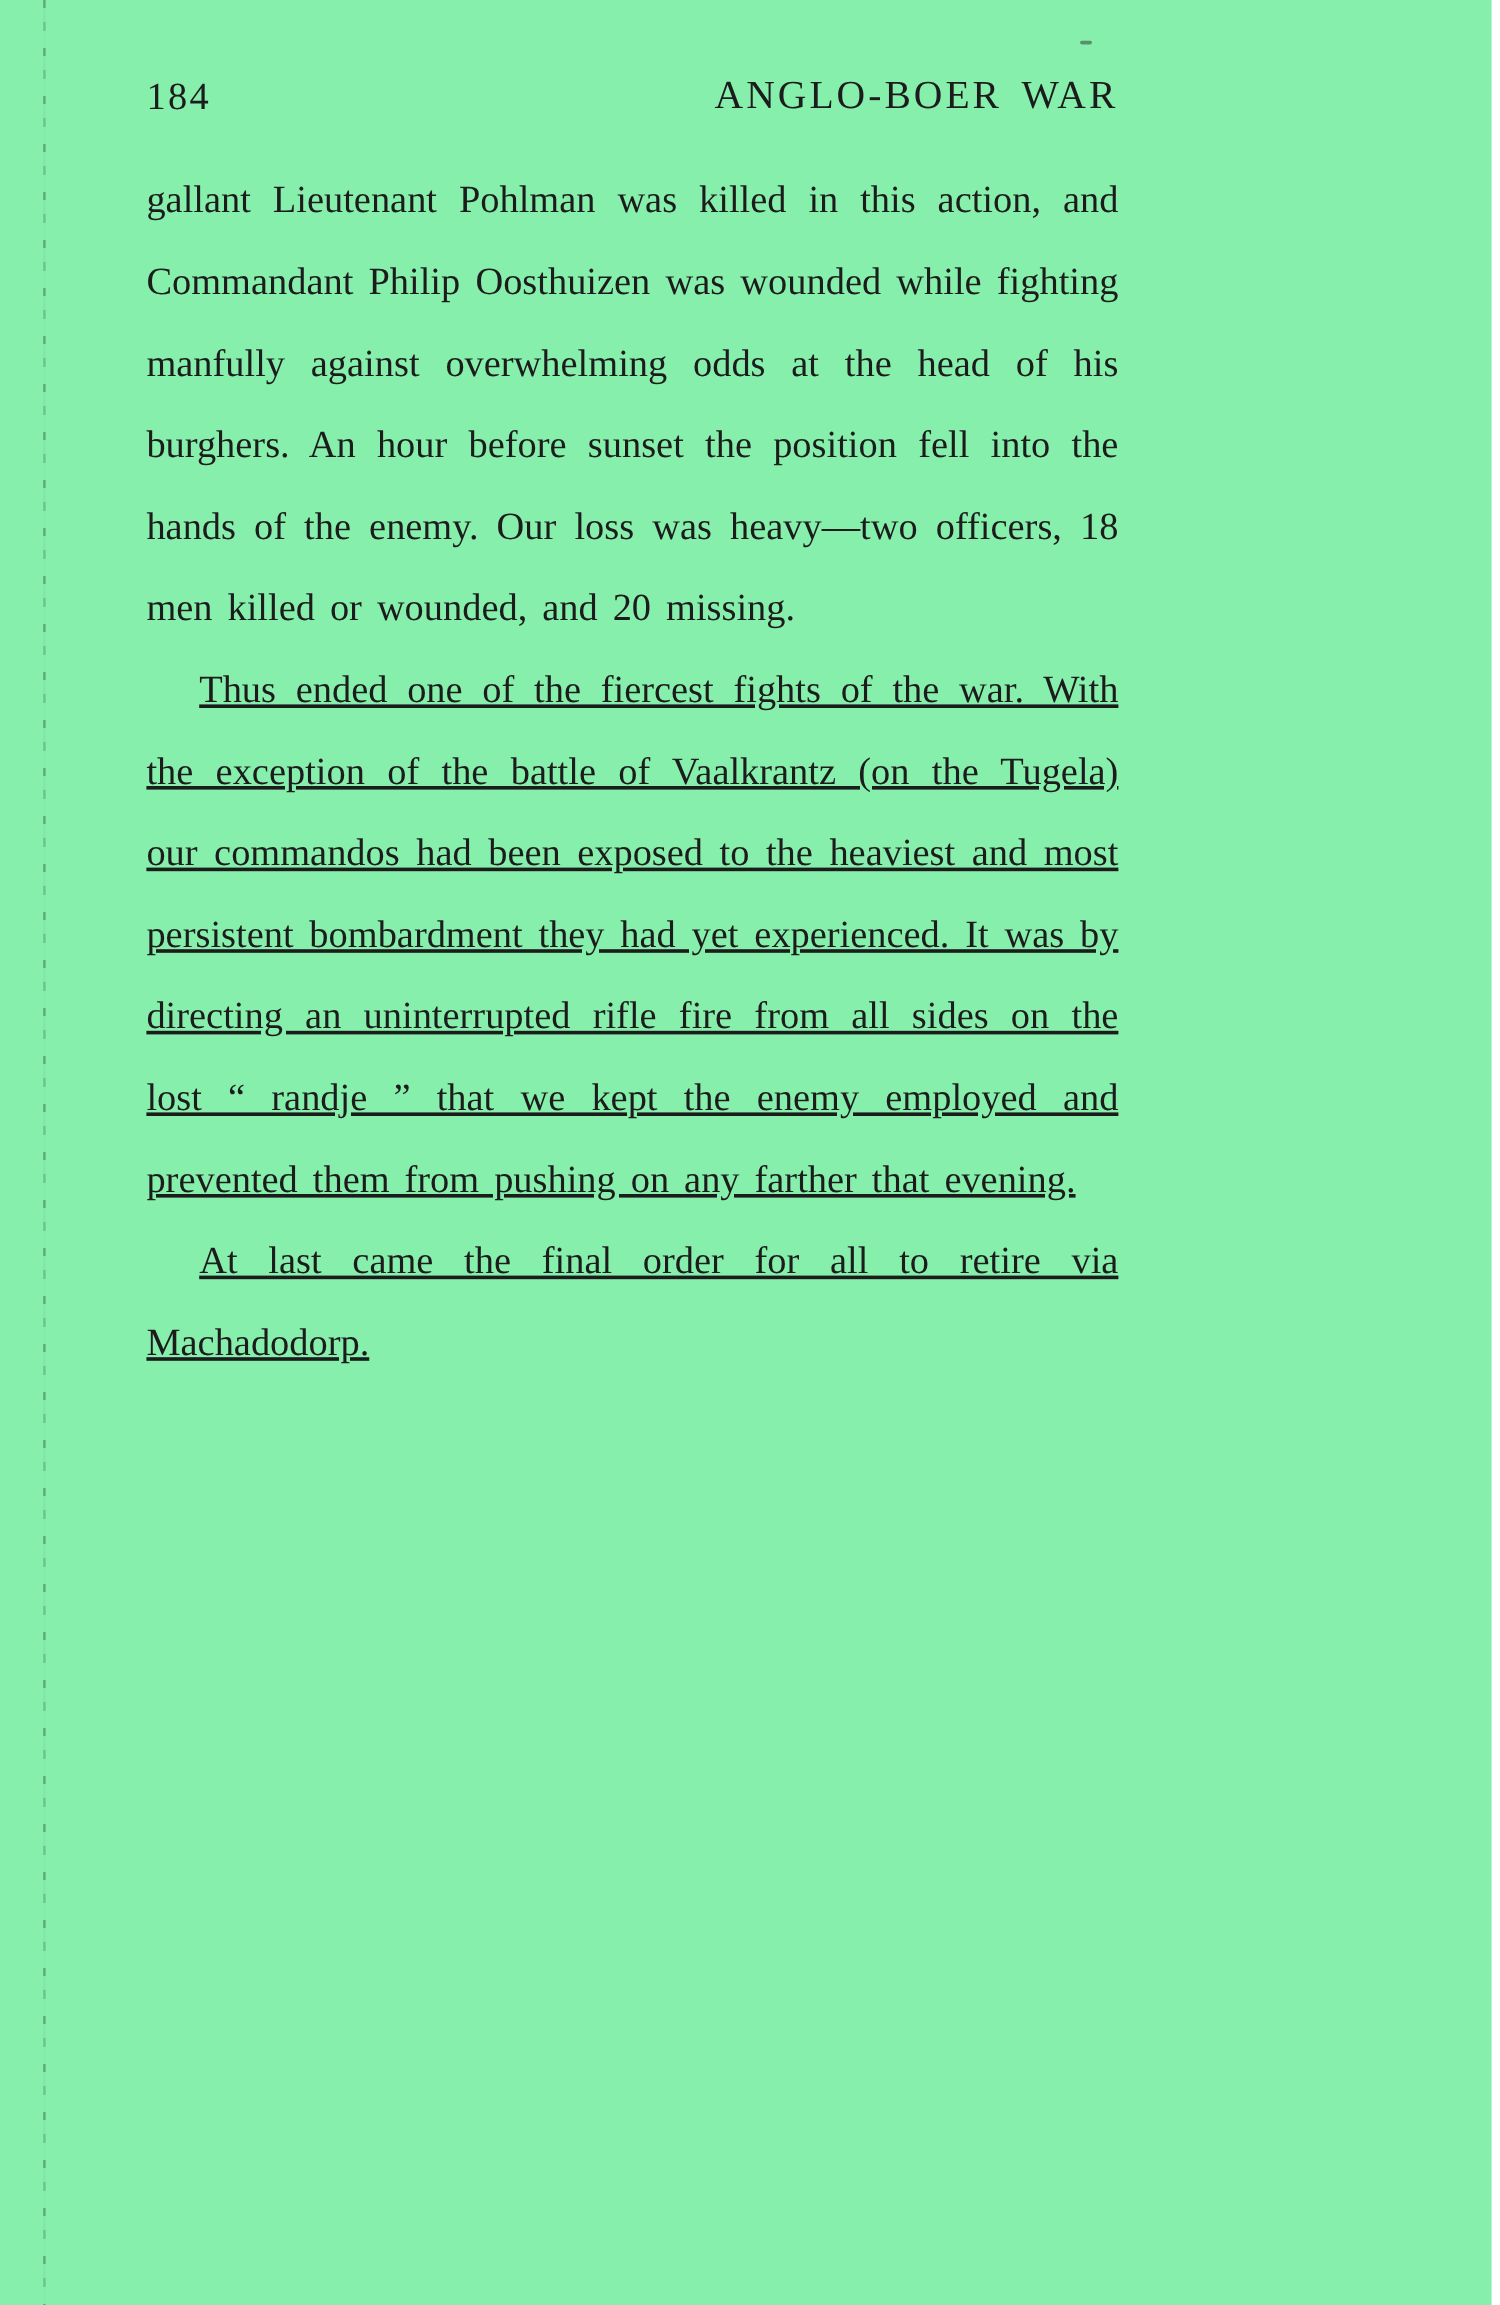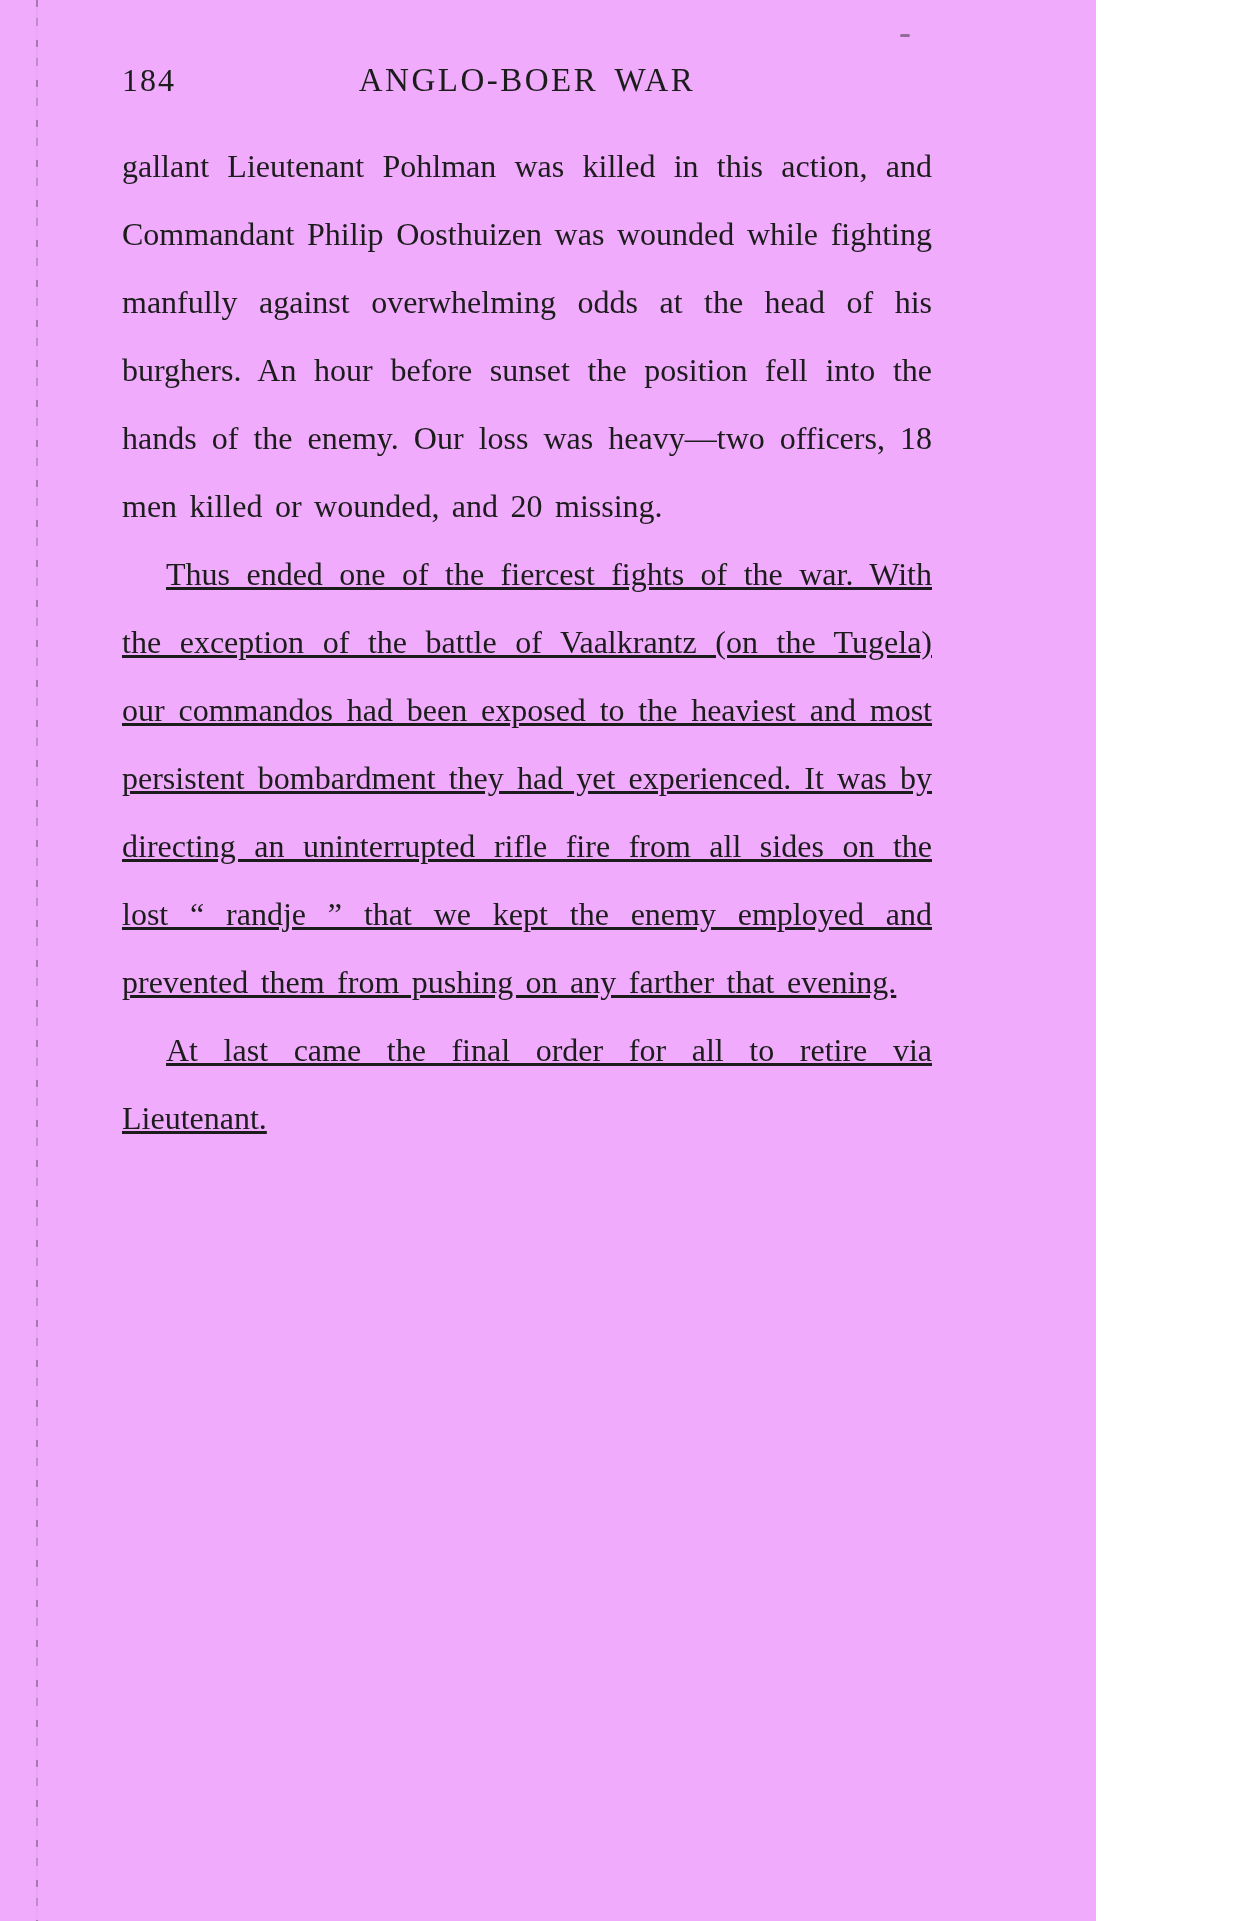--- a/index.html
+++ b/index.html
@@ -2,23 +2,23 @@
 <html><head>
 <meta charset="utf-8">
 <style>
   html, body {
     margin: 0;
     padding: 0;
     background: #ffffff;
   }
   .page {
     position: relative;
-    width: 1096px;
+    width: 1243px;
     height: 1921px;
-    background: #f0abfc;
+    background: #86efac;
     overflow: hidden;
     font-family: "Liberation Serif", "DejaVu Serif", serif;
     color: #1c1c1c;
   }
   
   .scan-edge {
     position: absolute;
     left: 36px;
     top: 0;
     bottom: 0;
@@ -54,21 +54,21 @@
   }
   .page-number {
     position: absolute;
     left: 0;
     top: 0;
     font-size: 32px;
     letter-spacing: 2px;
   }
   .running-title {
     display: block;
-    text-align: center;
+    text-align: right;
     font-size: 33px;
     letter-spacing: 2.5px;
     word-spacing: 6px;
   }
   .body-para {
     margin: 0;
     font-size: 32px;
     line-height: 68px;
     text-align: justify;
     word-spacing: 0.14em;
@@ -84,15 +84,15 @@
 <div class="page">
   <div class="scan-edge"></div>
   <div class="speck"></div>
   <div class="content">
     <div class="header">
       <span class="page-number">184</span>
       <span class="running-title">ANGLO-BOER WAR</span>
     </div>
     <p class="body-para">gallant Lieutenant Pohlman was killed in this action, and Commandant Philip Oosthuizen was wounded while fighting manfully against overwhelming odds at the head of his burghers. An hour before sunset the position fell into the hands of the enemy. Our loss was heavy—two officers, 18 men killed or wounded, and 20 missing.</p>
     <p class="body-para indent">Thus ended one of the fiercest fights of the war. With the exception of the battle of Vaalkrantz (on the Tugela) our commandos had been exposed to the heaviest and most persistent bombardment they had yet experienced. It was by directing an uninterrupted rifle fire from all sides on the lost “ randje ” that we kept the enemy employed and prevented them from pushing on any farther that evening.</p>
-    <p class="body-para indent">At last came the final order for all to retire via Lieutenant.</p>
+    <p class="body-para indent">At last came the final order for all to retire via Machadodorp.</p>
   </div>
 </div>
 
 </body></html>

